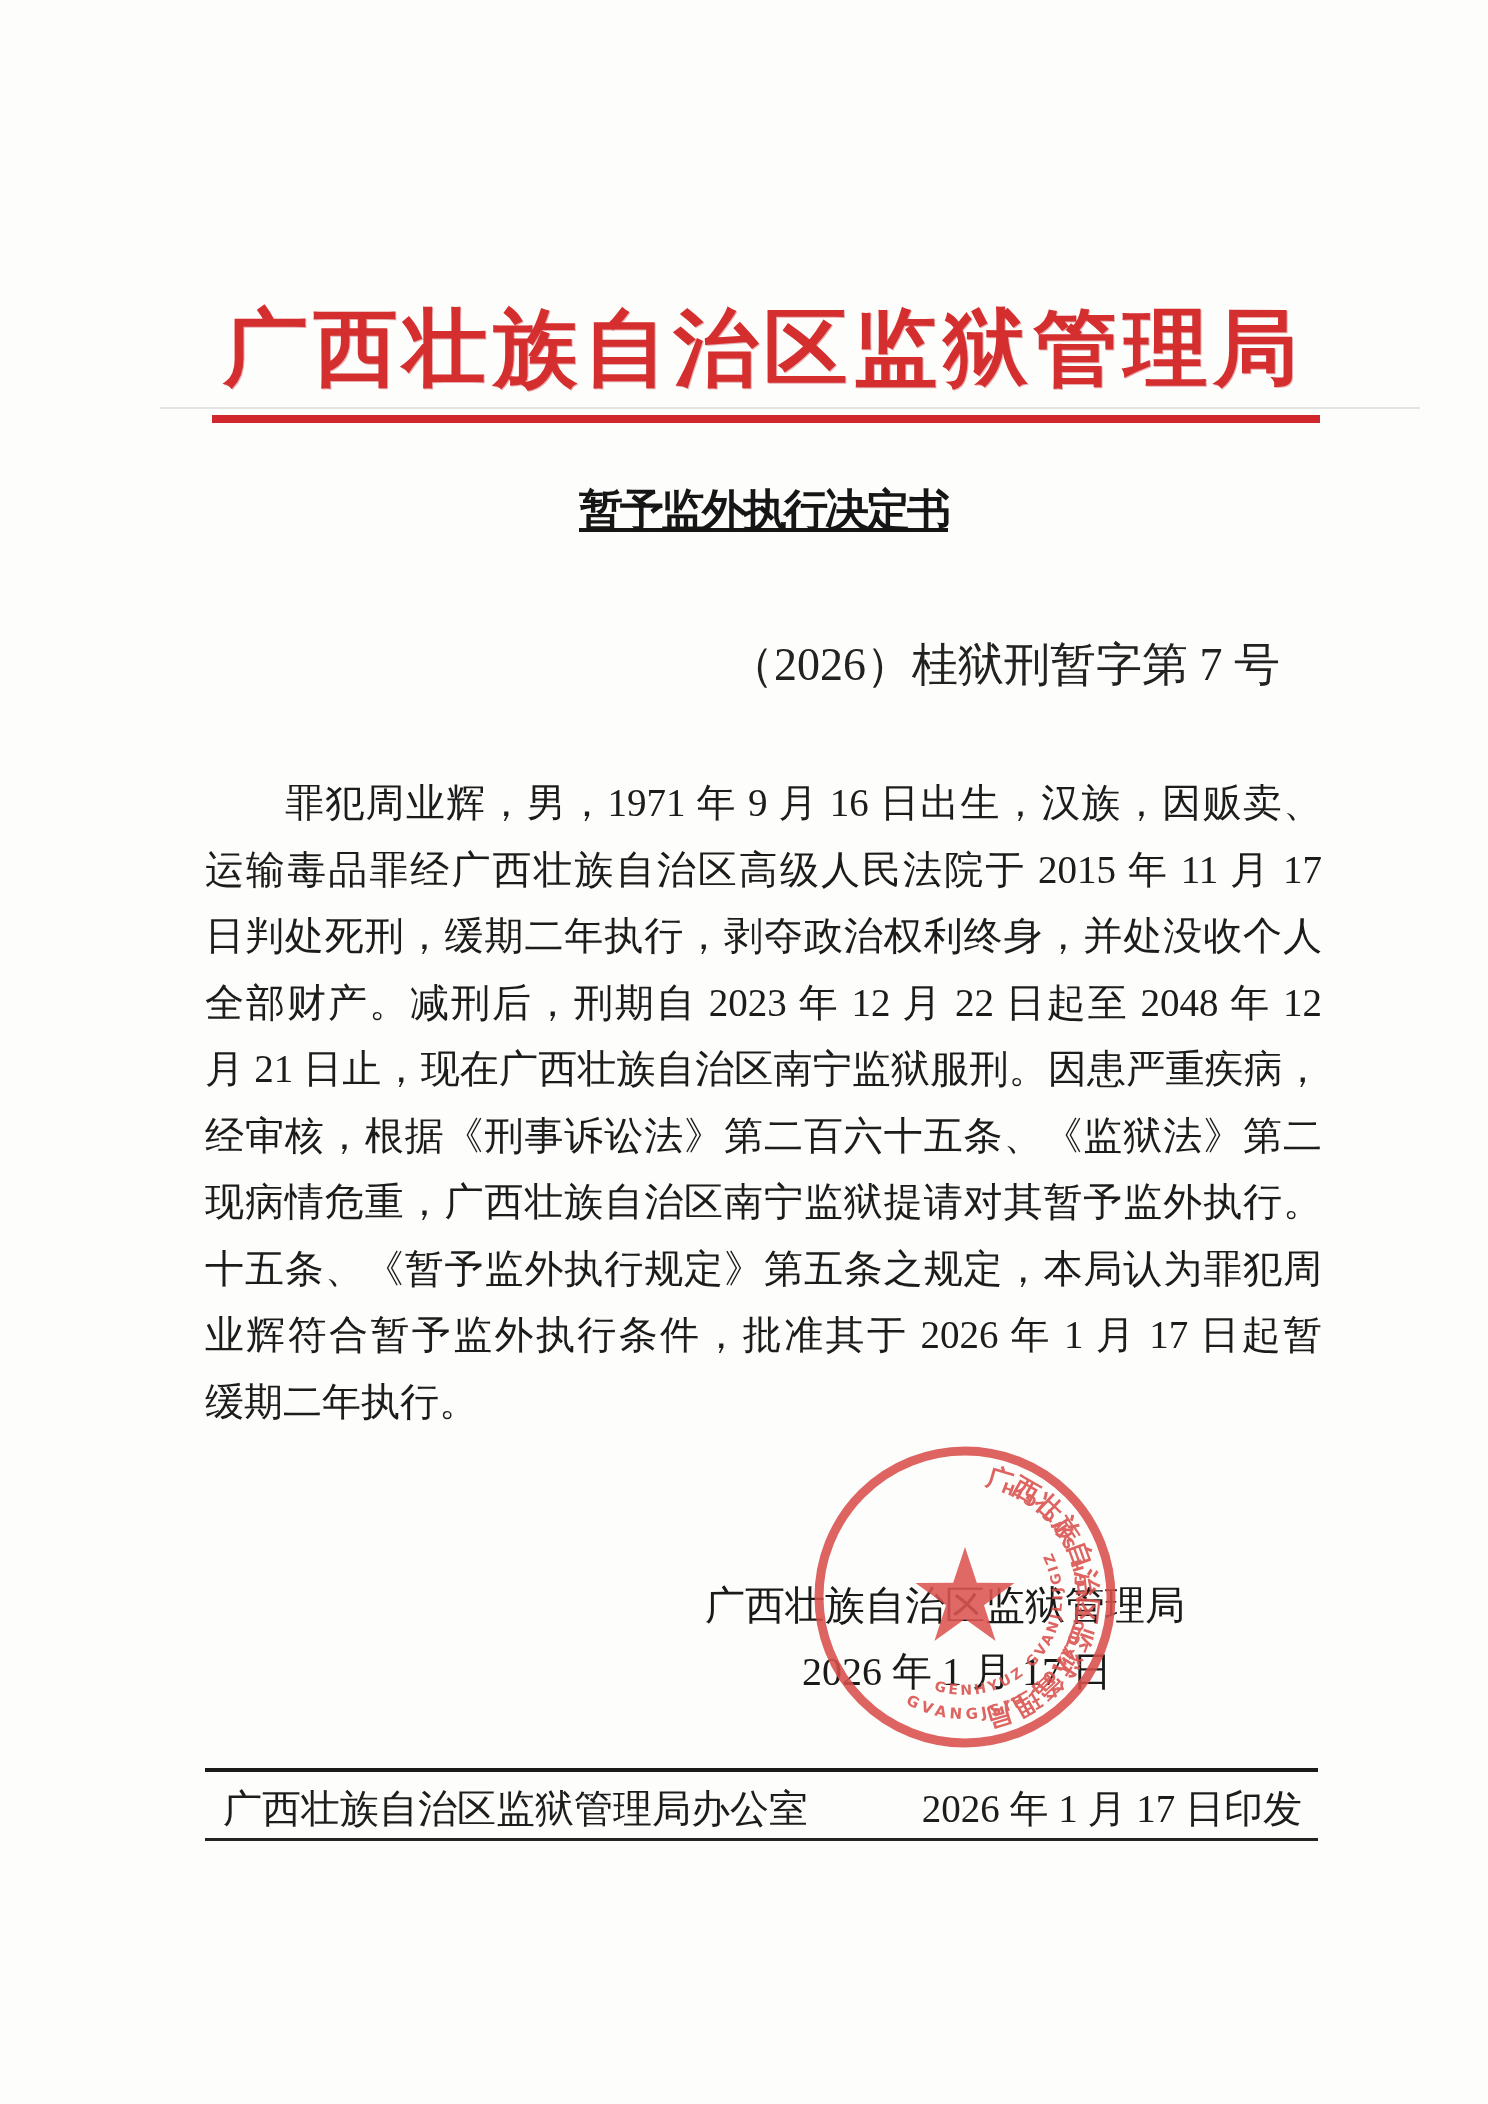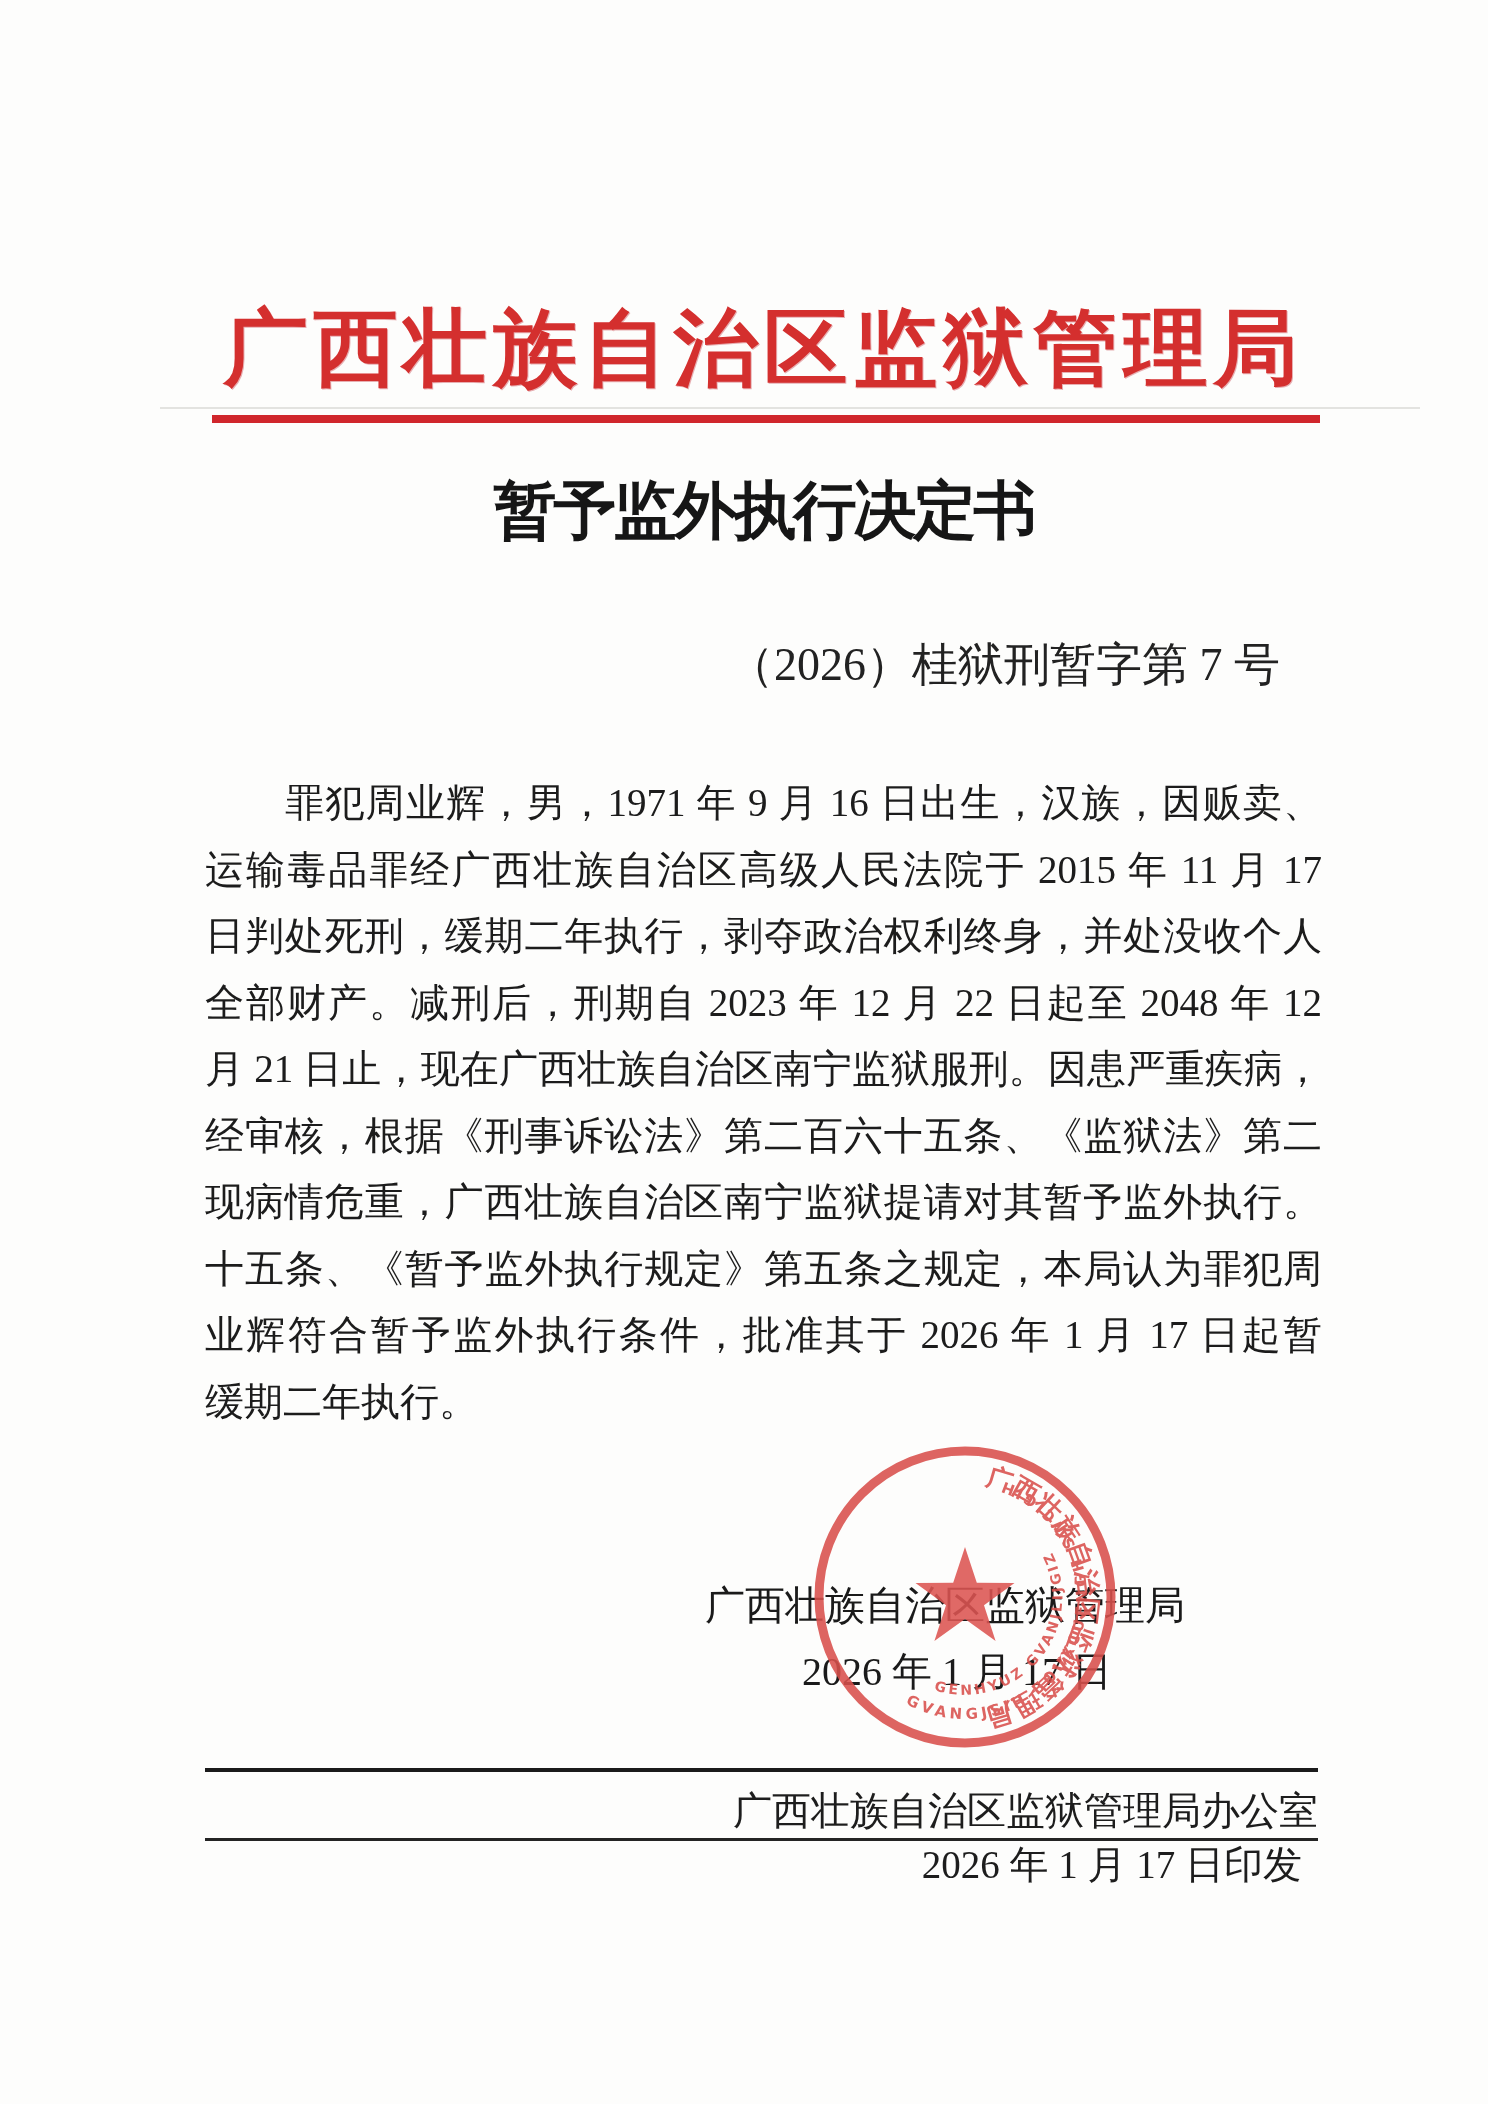--- a/index.html
+++ b/index.html
@@ -24,22 +24,22 @@
     position:absolute;top:407px;left:160px;width:1260px;height:2px;
     background:#e3e3e0;
   }
   .red-rule{
     position:absolute;top:415px;left:212px;width:1108px;height:8px;
     background:#d0262c;
   }
   .doc-title{
     position:absolute;top:468px;left:205px;width:1117px;height:86px;
     line-height:86px;text-align:center;
-    font-size:63px;font-weight:bold;letter-spacing:-3px;
-    color:#161616;white-space:nowrap;
+    font-size:44px;font-weight:bold;letter-spacing:-3px;
+    color:#161616;white-space:nowrap;text-decoration:underline;
   }
   .doc-number{
     position:absolute;top:638px;left:205px;width:1075px;height:54px;
     line-height:54px;text-align:right;
     font-size:46px;color:#222;white-space:nowrap;
   }
   .body-block{
     position:absolute;top:770px;left:205px;width:1117px;
   }
   .b-line{
@@ -61,22 +61,22 @@
     opacity:.88;
   }
   .f-rule-top{
     position:absolute;top:1768px;left:205px;width:1113px;height:4px;background:#1b1b1b;
   }
   .f-rule-bottom{
     position:absolute;top:1838px;left:205px;width:1113px;height:3px;background:#242424;
   }
   .f-row{
     position:absolute;top:1784px;left:205px;width:1113px;height:50px;
-    display:flex;justify-content:space-between;align-items:flex-end;
-    font-size:39px;color:#1d1d1d;white-space:nowrap;flex-direction:column;
+    display:flex;justify-content:space-between;align-items:center;
+    font-size:39px;color:#1d1d1d;white-space:nowrap;
   }
   .f-office{padding-left:18px;}
   .f-print{padding-right:16px;}
 </style>
 </head>
 <body>
 
 <div class="page">
 
   <div class="red-head">广西壮族自治区监狱管理局</div>

